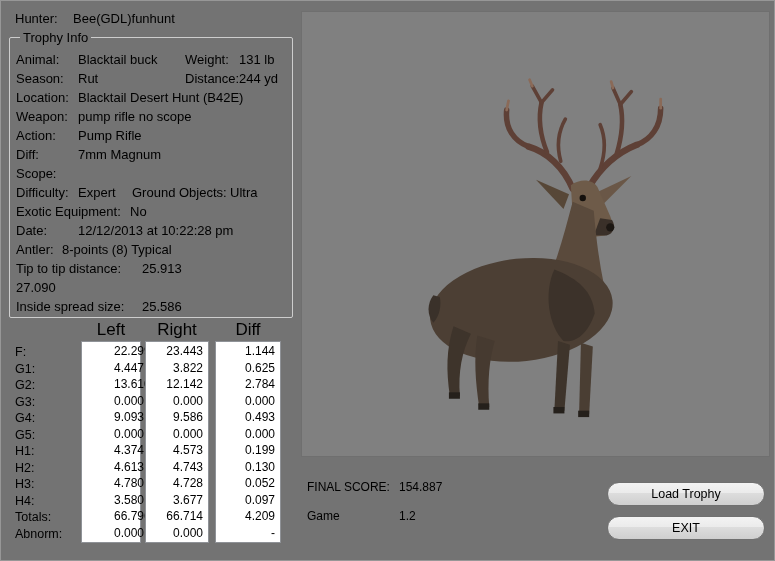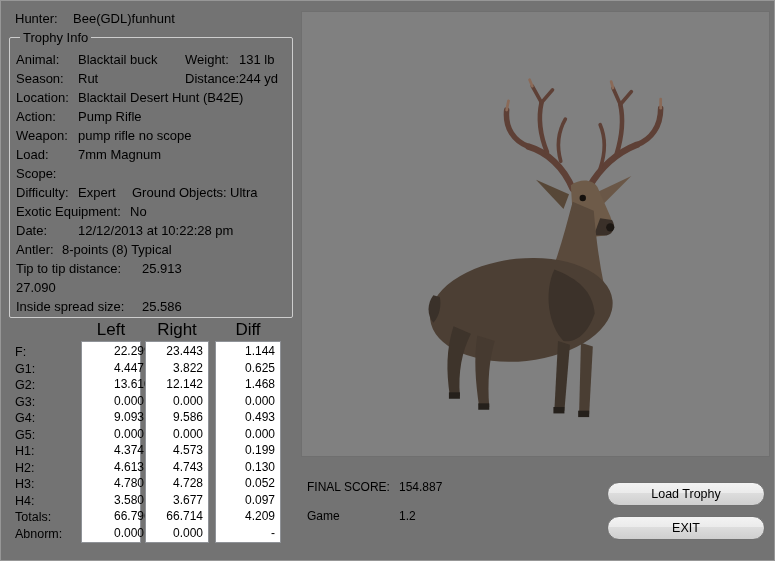--- a/index.html
+++ b/index.html
@@ -91,31 +91,31 @@
         <span class="w54">Distance:</span>
         <span>244 yd</span>
       </div>
 
       <div class="ir">
         <span class="w62">Location:</span>
         <span>Blacktail Desert Hunt (B42E)</span>
       </div>
 
       <div class="ir">
+        <span class="w62">Weapon:</span>
+        <span>pump rifle no scope</span>
+      </div>
+
+      <div class="ir">
         <span class="w62">Action:</span>
         <span>Pump Rifle</span>
       </div>
 
       <div class="ir">
-        <span class="w62">Weapon:</span>
-        <span>pump rifle no scope</span>
-      </div>
-
-      <div class="ir">
-        <span class="w62">Load:</span>
+        <span class="w62">Diff:</span>
         <span>7mm Magnum</span>
       </div>
 
       <div class="ir">
         <span class="w62">Scope:</span>
         <span></span>
       </div>
 
       <div class="ir">
         <span class="w62">Difficulty:</span>
@@ -199,21 +199,21 @@
             <div class="mval">4.573</div>
             <div class="mval">4.743</div>
             <div class="mval">4.728</div>
             <div class="mval">3.677</div>
             <div class="mval">66.714</div>
             <div class="mval">0.000</div>
           </div>
         <div class="listbox lb-diff" id="col-diff">
             <div class="mval">1.144</div>
             <div class="mval">0.625</div>
-            <div class="mval">1.468</div>
+            <div class="mval">2.784</div>
             <div class="mval">0.000</div>
             <div class="mval">0.493</div>
             <div class="mval">0.000</div>
             <div class="mval">0.199</div>
             <div class="mval">0.130</div>
             <div class="mval">0.052</div>
             <div class="mval">0.097</div>
             <div class="mval">4.209</div>
             <div class="mval">-</div>
           </div>

